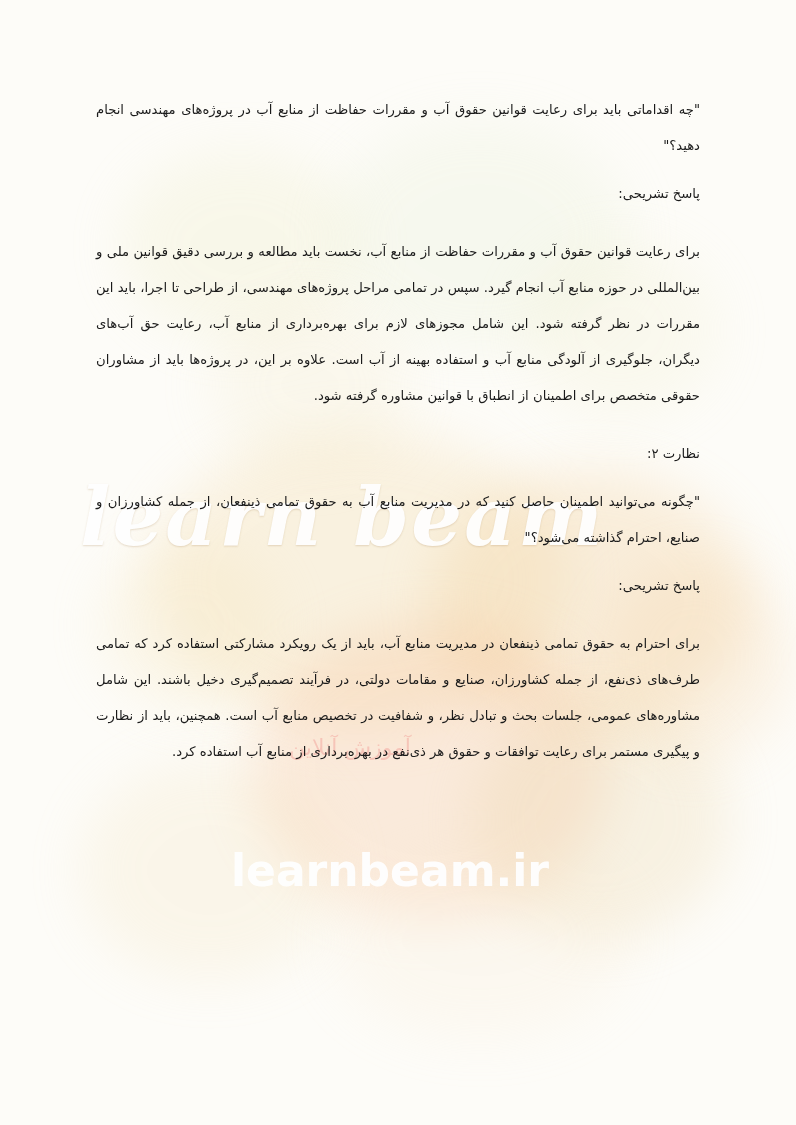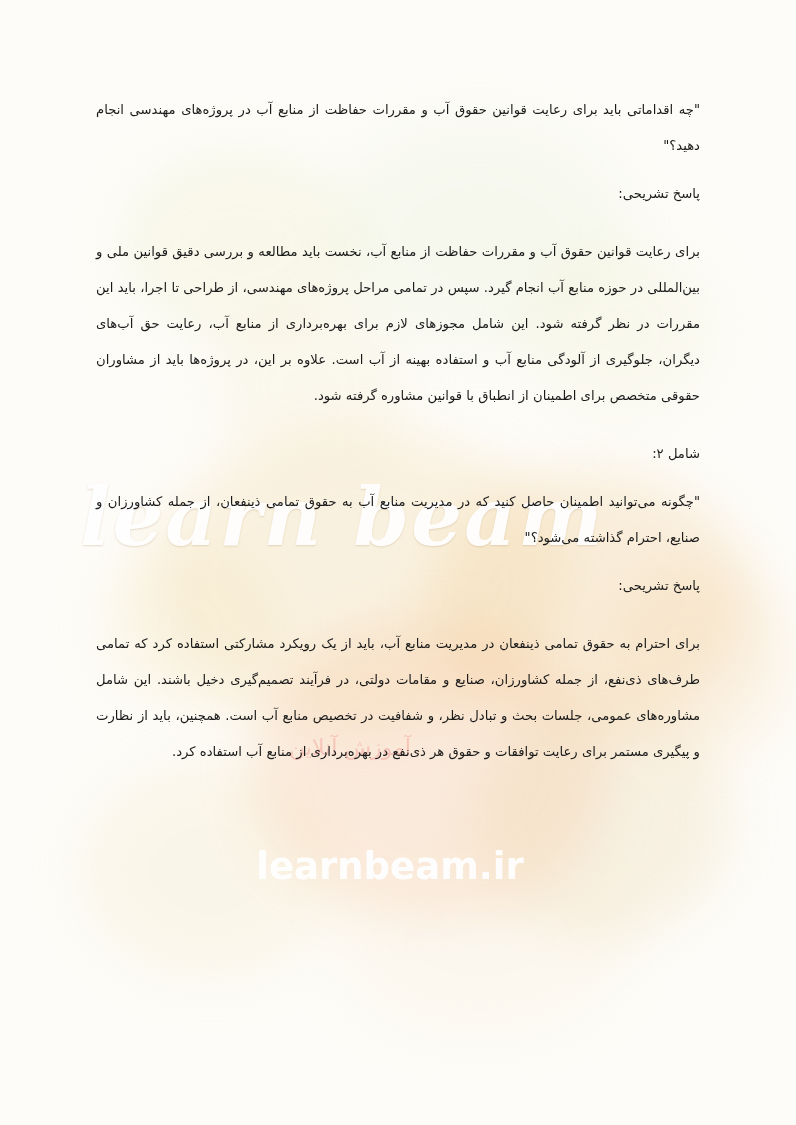--- a/index.html
+++ b/index.html
@@ -79,21 +79,21 @@
     color: #f3a9a0;
     opacity: 0.55;
     direction: rtl;
   }
   .wm-domain {
     left: 110px;
     top: 845px;
     width: 560px;
     text-align: center;
     font-family: "DejaVu Sans", sans-serif;
-    font-size: 37px;
+    font-size: 44px;
     font-weight: 700;
     color: #ffffff;
     opacity: 0.95;
     letter-spacing: 0px;
   }
 
   
   .content {
     position: absolute;
     left: 96px;
@@ -145,21 +145,21 @@
 
     <p class="para quote">"چه اقداماتی باید برای رعایت قوانین حقوق آب و مقررات حفاظت از منابع آب در پروژه‌های مهندسی انجام دهید؟"</p>
     <div class="spacer-sm"></div>
 
     <p class="para short">پاسخ تشریحی:</p>
     <div class="spacer-md"></div>
 
     <p class="para">برای رعایت قوانین حقوق آب و مقررات حفاظت از منابع آب، نخست باید مطالعه و بررسی دقیق قوانین ملی و بین‌المللی در حوزه منابع آب انجام گیرد. سپس در تمامی مراحل پروژه‌های مهندسی، از طراحی تا اجرا، باید این مقررات در نظر گرفته شود. این شامل مجوزهای لازم برای بهره‌برداری از منابع آب، رعایت حق آب‌های دیگران، جلوگیری از آلودگی منابع آب و استفاده بهینه از آب است. علاوه بر این، در پروژه‌ها باید از مشاوران حقوقی متخصص برای اطمینان از انطباق با قوانین مشاوره گرفته شود.</p>
     <div class="spacer-md"></div>
 
-    <p class="para short">شامل ۲:</p>
+    <p class="para short">نظارت ۲:</p>
     <div class="spacer-sm"></div>
 
     <p class="para quote">"چگونه می‌توانید اطمینان حاصل کنید که در مدیریت منابع آب به حقوق تمامی ذینفعان، از جمله کشاورزان و صنایع، احترام گذاشته می‌شود؟"</p>
     <div class="spacer-sm"></div>
 
     <p class="para short">پاسخ تشریحی:</p>
     <div class="spacer-md"></div>
 
     <p class="para">برای احترام به حقوق تمامی ذینفعان در مدیریت منابع آب، باید از یک رویکرد مشارکتی استفاده کرد که تمامی طرف‌های ذی‌نفع، از جمله کشاورزان، صنایع و مقامات دولتی، در فرآیند تصمیم‌گیری دخیل باشند. این شامل مشاوره‌های عمومی، جلسات بحث و تبادل نظر، و شفافیت در تخصیص منابع آب است. همچنین، باید از نظارت و پیگیری مستمر برای رعایت توافقات و حقوق هر ذی‌نفع در بهره‌برداری از منابع آب استفاده کرد.</p>
     <div class="spacer-sm"></div>

